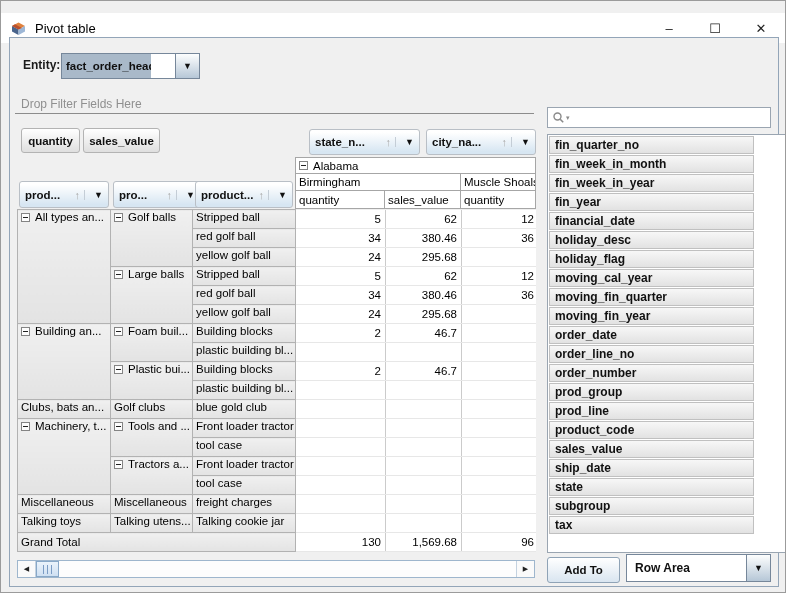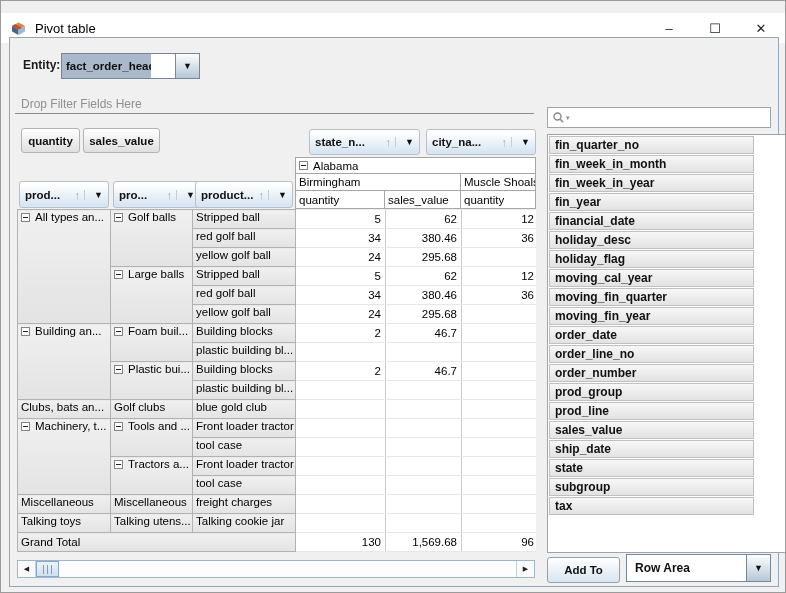--- a/index.html
+++ b/index.html
@@ -499,20 +499,21 @@
         <div class="flitem">holiday_desc</div>
         <div class="flitem">holiday_flag</div>
         <div class="flitem">moving_cal_year</div>
         <div class="flitem">moving_fin_quarter</div>
         <div class="flitem">moving_fin_year</div>
         <div class="flitem">order_date</div>
         <div class="flitem">order_line_no</div>
         <div class="flitem">order_number</div>
         <div class="flitem">prod_group</div>
         <div class="flitem">prod_line</div>
+        <div class="flitem">product_code</div>
         <div class="flitem">sales_value</div>
         <div class="flitem">ship_date</div>
         <div class="flitem">state</div>
         <div class="flitem">subgroup</div>
         <div class="flitem">tax</div>
       </div>
     <div class="vscroll">
       <div class="vbtn up">
           <span>▲</span>
         </div>

